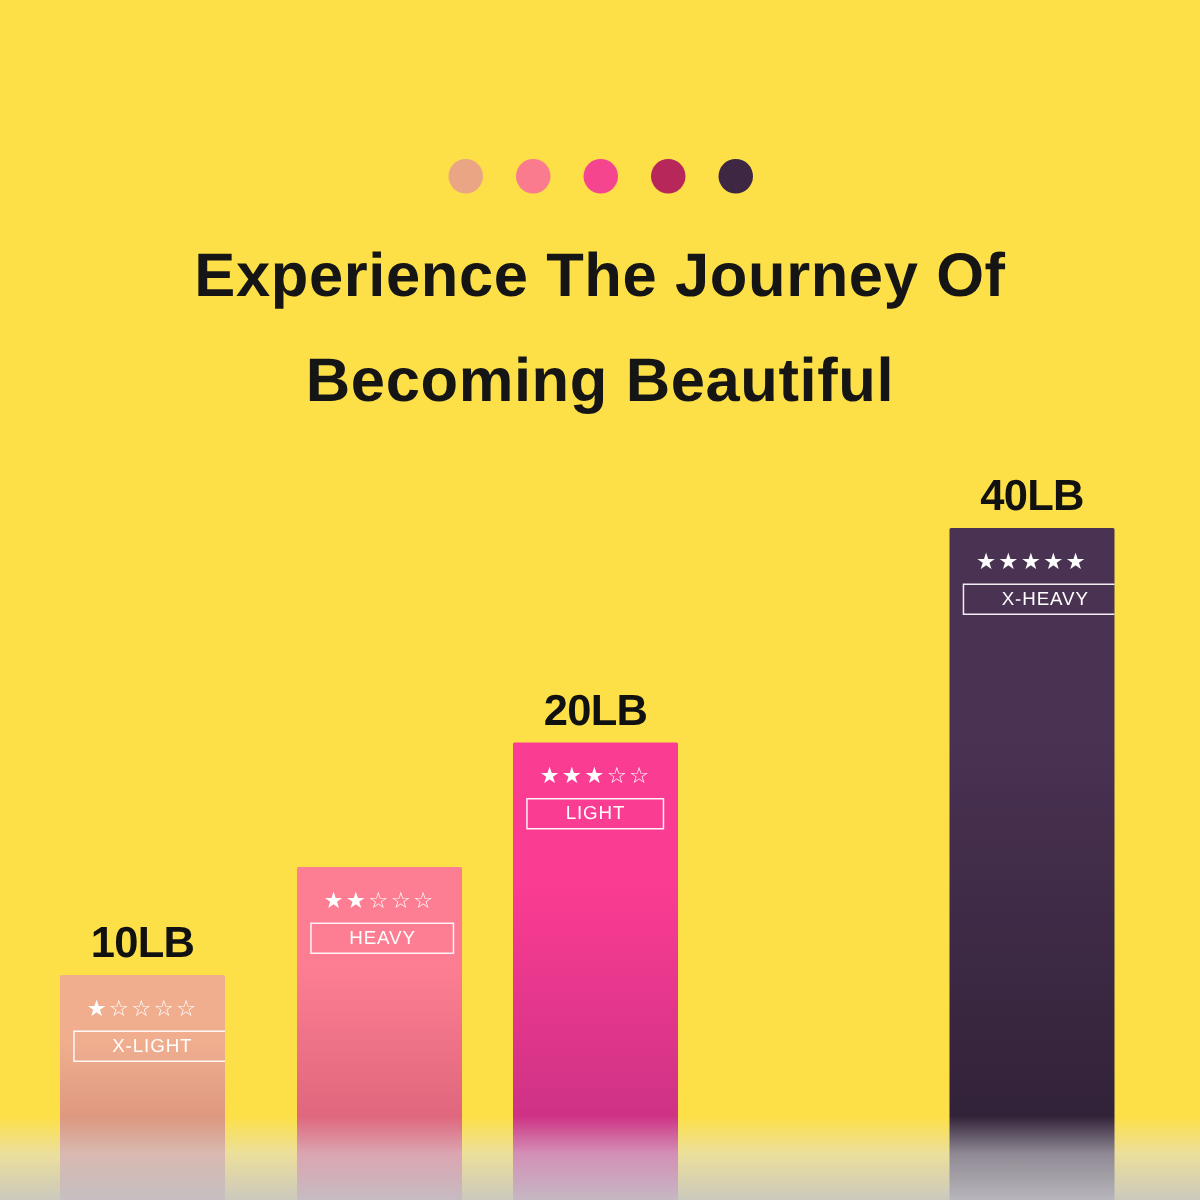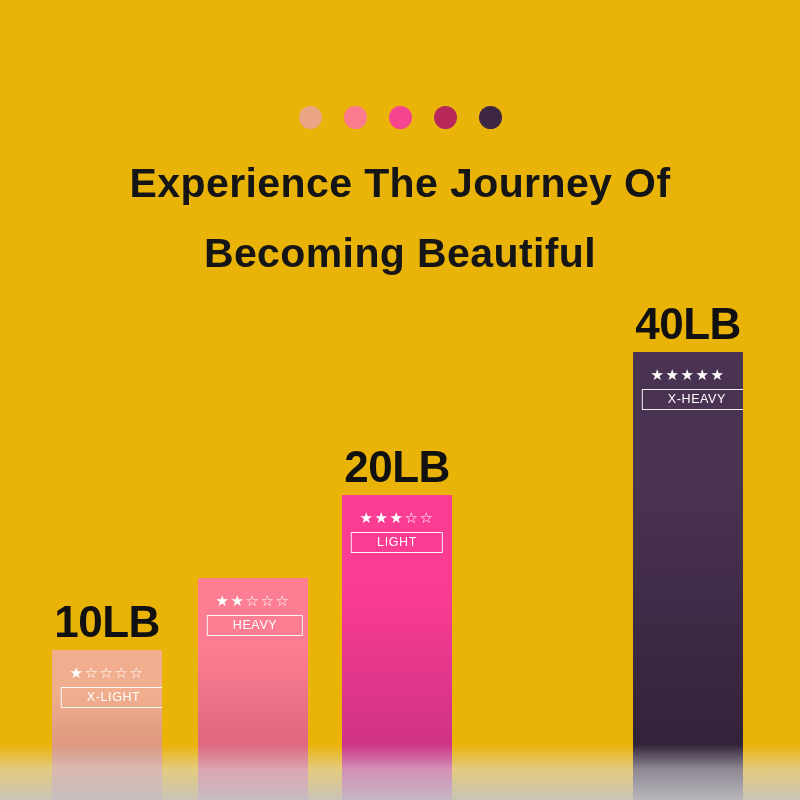--- a/index.html
+++ b/index.html
@@ -13,21 +13,21 @@
     font-family: "Liberation Sans", sans-serif;
     overflow: hidden;
     position: relative;
   }
 
   #stage {
     position: absolute;
     inset: 0;
     width: 800px;
     height: 800px;
-    background: #eab308;
+    background: #fde047;
   }
 
   
   .floor {
     position: absolute;
     left: 0;
     right: 0;
     bottom: 0;
     height: 56px;
     background: linear-gradient(to bottom, rgba(255,255,255,0) 0%, rgba(222,222,224,0.55) 45%, rgba(198,198,202,0.9) 100%);
@@ -80,21 +80,21 @@
   .bar-slot {
     position: absolute;
     bottom: 0;
   }
   .bar-value {
     position: absolute;
     left: 50%;
     transform: translateX(-50%);
     bottom: 100%;
     margin-bottom: 6px;
-    font-size: 44px;
+    font-size: 29px;
     font-weight: 700;
     color: #111111;
     letter-spacing: -0.5px;
     white-space: nowrap;
     line-height: 1;
   }
   .bar {
     position: absolute;
     left: 0;
     bottom: 0;
@@ -143,21 +143,21 @@
     <span class="dot" style="background: rgb(184, 39, 90);"></span>
     <span class="dot" style="background: rgb(61, 39, 67);"></span>
   </div>
 
   <div class="heading">
     <span class="line">Experience The Journey Of</span>
     <span class="line">Becoming Beautiful</span>
   </div>
 
   <div class="chart" id="chart">
-      <div class="bar-slot" style="left: 52px; width: 110px; height: 150px;">
+      <div class="bar-slot" style="left: 40px; width: 110px; height: 150px;">
         <div class="bar-value">10LB</div>
         <div class="bar" style="height: 150px; background: linear-gradient(rgb(240, 174, 143) 0%, rgb(240, 174, 143) 30%, rgb(201, 128, 109) 100%);">
           <div class="badge"><div class="stars">★☆☆☆☆</div><div class="tier-box">X-LIGHT</div></div>
         </div>
       </div>
       <div class="bar-slot" style="left: 198px; width: 110px; height: 222px;">
         <div class="bar" style="height: 222px; background: linear-gradient(rgb(253, 126, 146) 0%, rgb(253, 126, 146) 30%, rgb(207, 90, 114) 100%);">
           <div class="badge"><div class="stars">★★☆☆☆</div><div class="tier-box">HEAVY</div></div>
         </div>
       </div>

